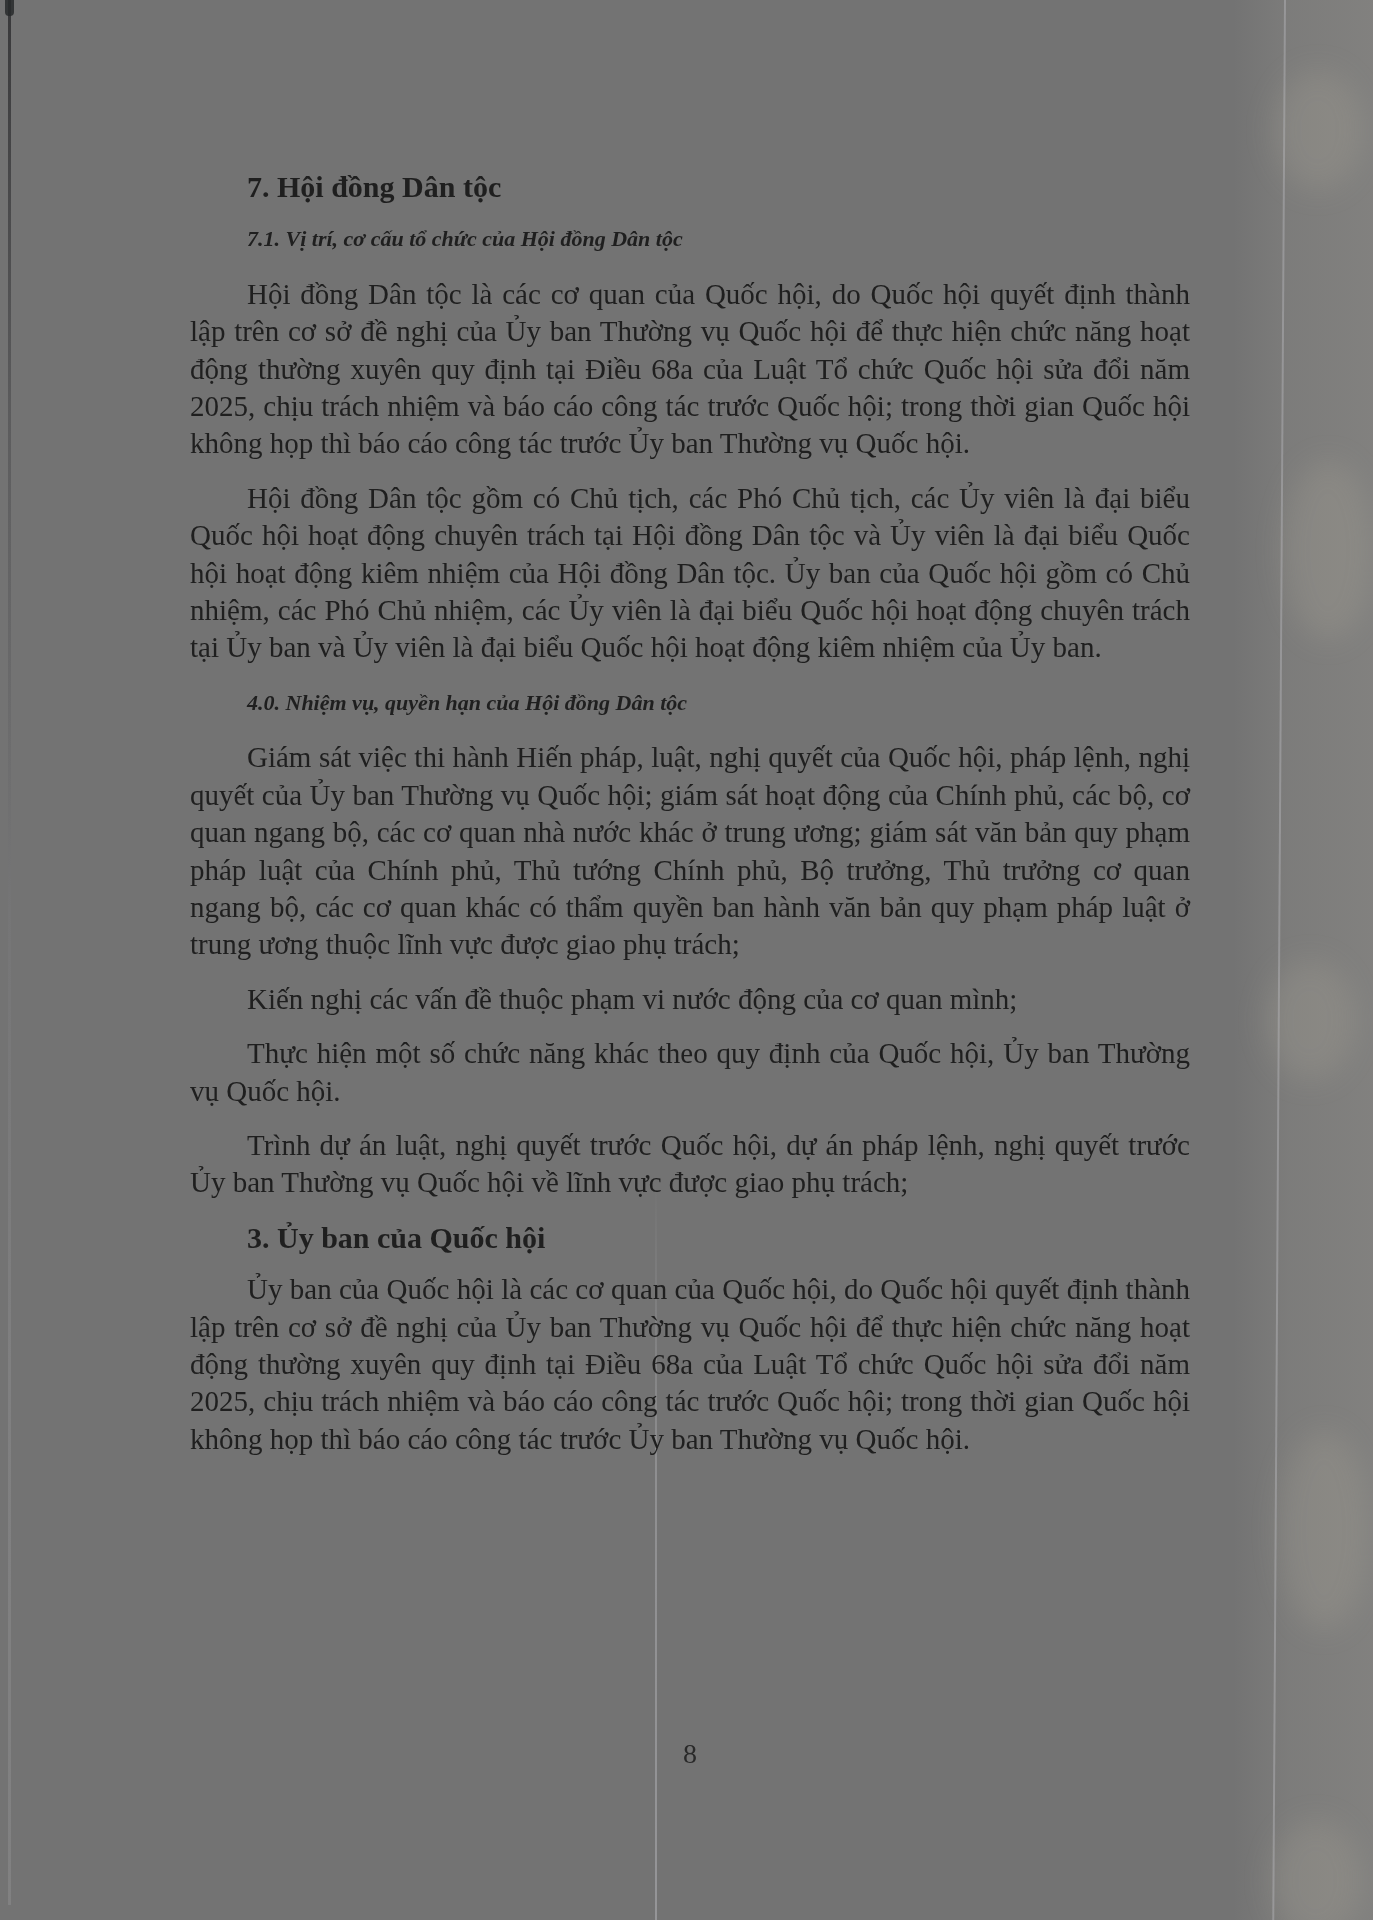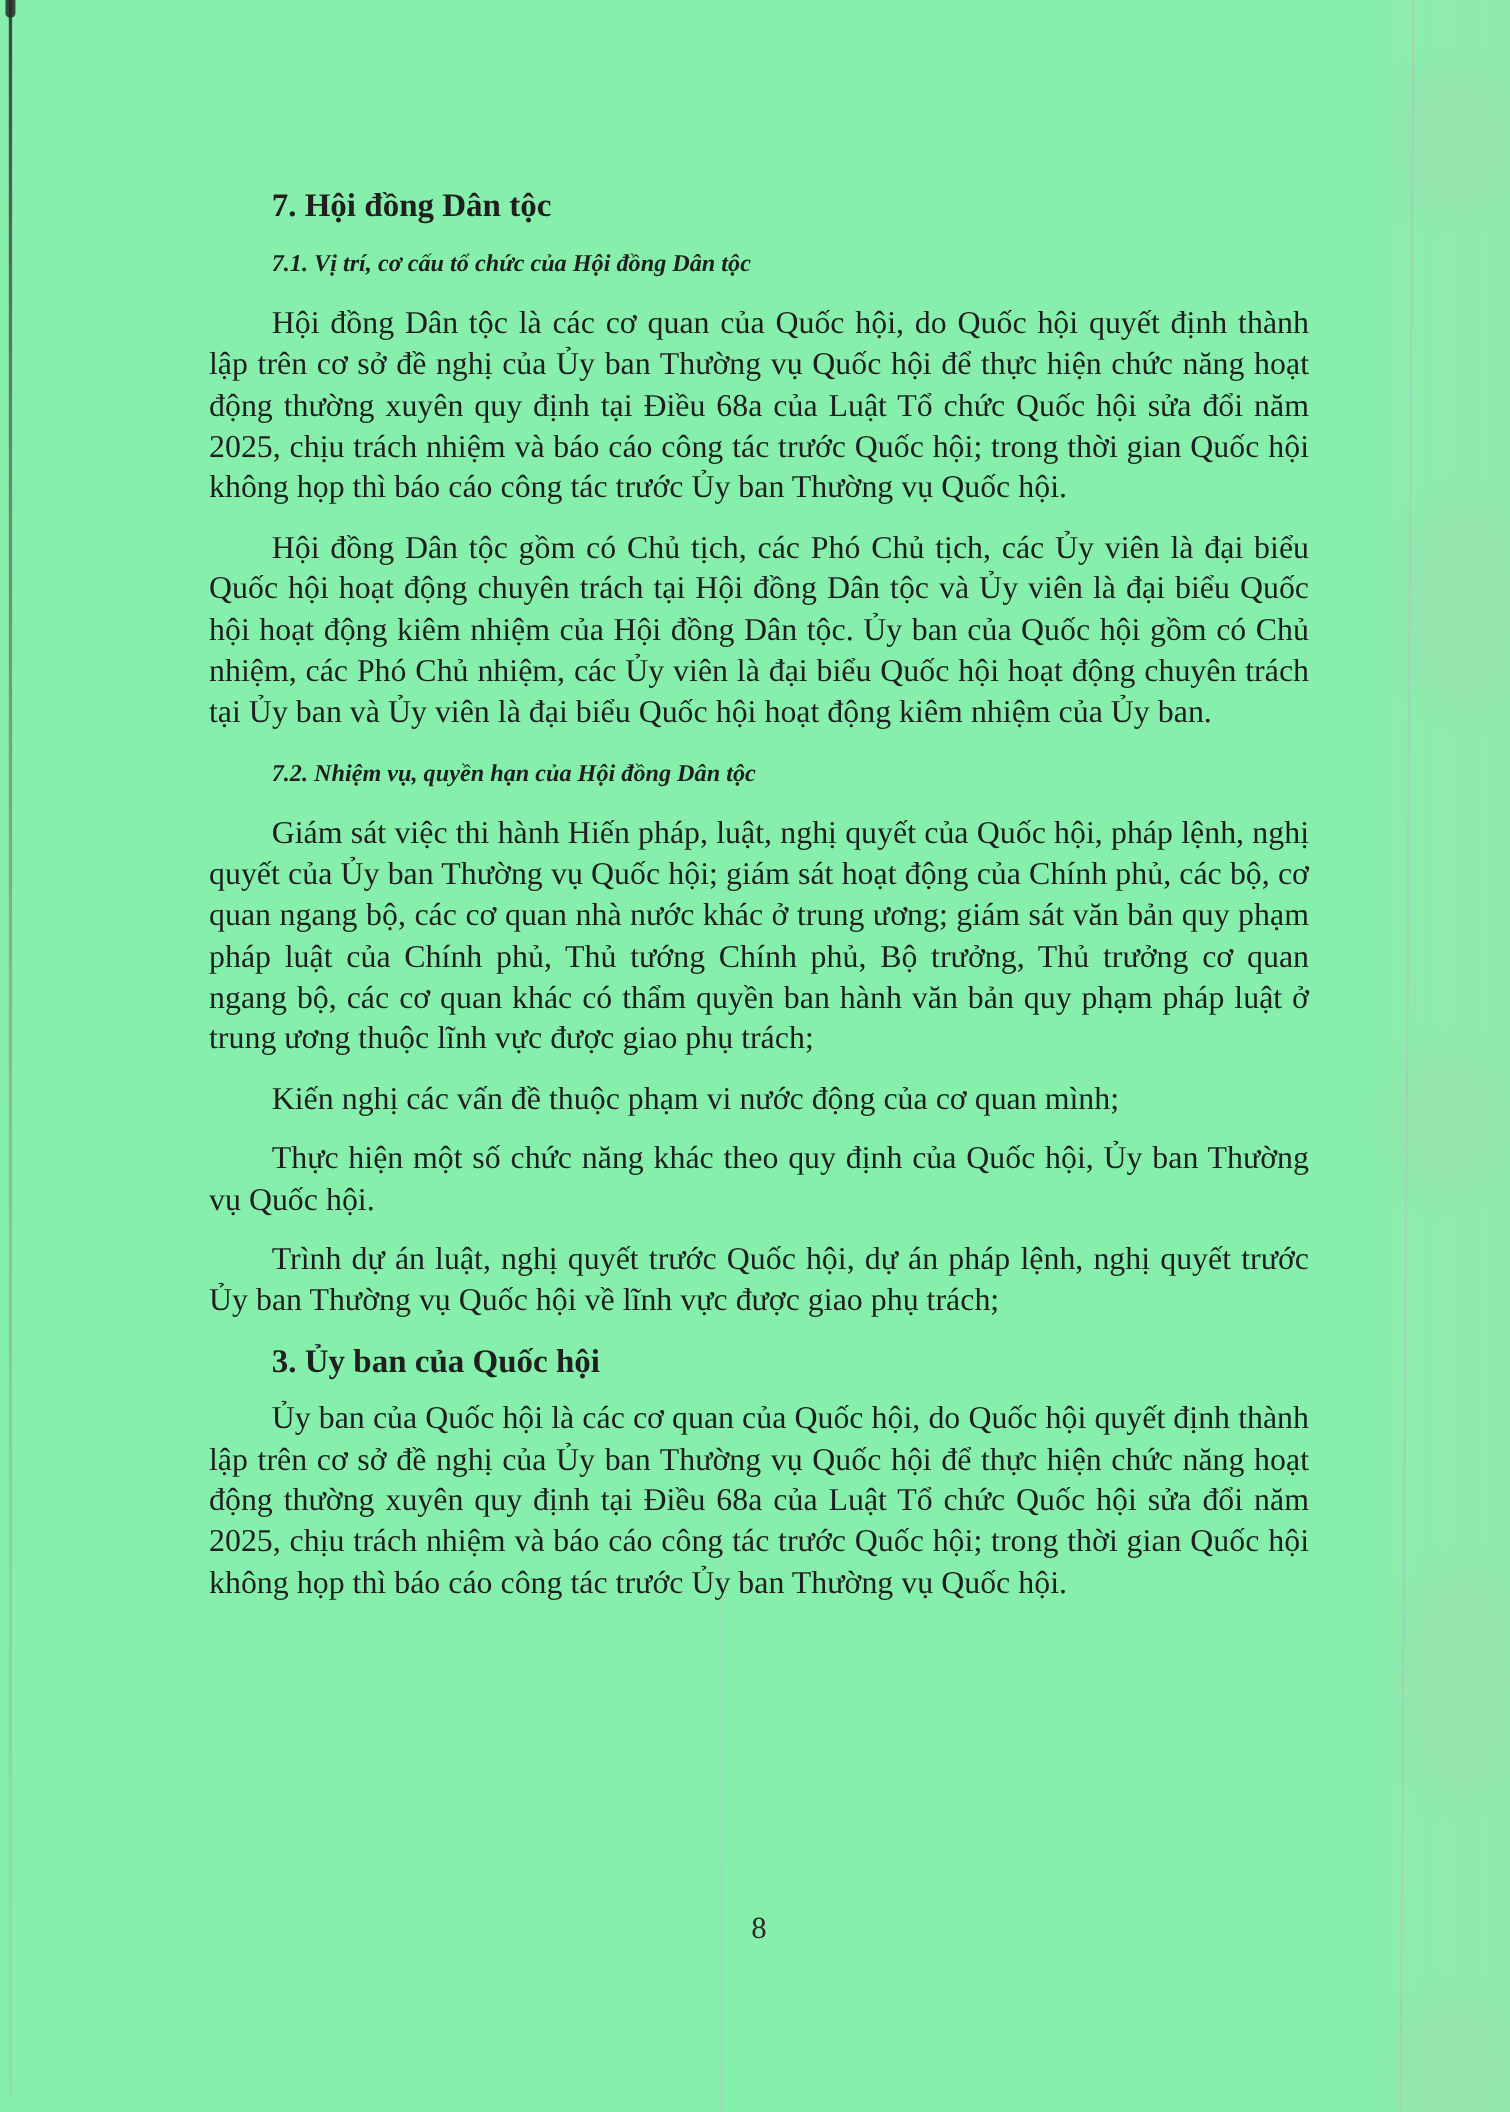--- a/index.html
+++ b/index.html
@@ -4,21 +4,21 @@
 <style>
   html, body {
     margin: 0;
     padding: 0;
     background: #ffffff;
   }
   .page {
     position: relative;
     width: 1373px;
     height: 1920px;
-    background: #86efac;
+    background: #737373;
     overflow: hidden;
     font-family: "Liberation Serif", "DejaVu Serif", serif;
     color: #1f1f1f;
   }
   
   .left-edge-line {
     position: absolute;
     left: 8px; top: 0;
     width: 3px; height: 1905px;
     background: linear-gradient(to bottom,
@@ -129,21 +129,21 @@
   <div class="tint-blotch blotch-4"></div>
   <div class="tint-blotch blotch-5"></div>
   <div class="right-crease-line"></div>
   <div class="center-crease-line"></div>
 
   <div class="content">
     <div class="h-main">7. Hội đồng Dân tộc</div>
     <div class="h-sub">7.1. Vị trí, cơ cấu tổ chức của Hội đồng Dân tộc</div>
     <p>Hội đồng Dân tộc là các cơ quan của Quốc hội, do Quốc hội quyết định thành lập trên cơ sở đề nghị của Ủy ban Thường vụ Quốc hội để thực hiện chức năng hoạt động thường xuyên quy định tại Điều 68a của Luật Tổ chức Quốc hội sửa đổi năm 2025, chịu trách nhiệm và báo cáo công tác trước Quốc hội; trong thời gian Quốc hội không họp thì báo cáo công tác trước Ủy ban Thường vụ Quốc hội.</p>
     <p>Hội đồng Dân tộc gồm có Chủ tịch, các Phó Chủ tịch, các Ủy viên là đại biểu Quốc hội hoạt động chuyên trách tại Hội đồng Dân tộc và Ủy viên là đại biểu Quốc hội hoạt động kiêm nhiệm của Hội đồng Dân tộc. Ủy ban của Quốc hội gồm có Chủ nhiệm, các Phó Chủ nhiệm, các Ủy viên là đại biểu Quốc hội hoạt động chuyên trách tại Ủy ban và Ủy viên là đại biểu Quốc hội hoạt động kiêm nhiệm của Ủy ban.</p>
-    <div class="h-sub">7.2. Nhiệm vụ, quyền hạn của Hội đồng Dân tộc</div>
+    <div class="h-sub">4.0. Nhiệm vụ, quyền hạn của Hội đồng Dân tộc</div>
     <p>Giám sát việc thi hành Hiến pháp, luật, nghị quyết của Quốc hội, pháp lệnh, nghị quyết của Ủy ban Thường vụ Quốc hội; giám sát hoạt động của Chính phủ, các bộ, cơ quan ngang bộ, các cơ quan nhà nước khác ở trung ương; giám sát văn bản quy phạm pháp luật của Chính phủ, Thủ tướng Chính phủ, Bộ trưởng, Thủ trưởng cơ quan ngang bộ, các cơ quan khác có thẩm quyền ban hành văn bản quy phạm pháp luật ở trung ương thuộc lĩnh vực được giao phụ trách;</p>
     <p>Kiến nghị các vấn đề thuộc phạm vi nước động của cơ quan mình;</p>
     <p>Thực hiện một số chức năng khác theo quy định của Quốc hội, Ủy ban Thường vụ Quốc hội.</p>
     <p>Trình dự án luật, nghị quyết trước Quốc hội, dự án pháp lệnh, nghị quyết trước Ủy ban Thường vụ Quốc hội về lĩnh vực được giao phụ trách;</p>
     <div class="h-main second">3. Ủy ban của Quốc hội</div>
     <p>Ủy ban của Quốc hội là các cơ quan của Quốc hội, do Quốc hội quyết định thành lập trên cơ sở đề nghị của Ủy ban Thường vụ Quốc hội để thực hiện chức năng hoạt động thường xuyên quy định tại Điều 68a của Luật Tổ chức Quốc hội sửa đổi năm 2025, chịu trách nhiệm và báo cáo công tác trước Quốc hội; trong thời gian Quốc hội không họp thì báo cáo công tác trước Ủy ban Thường vụ Quốc hội.</p>
   </div>
 
   <div class="page-number">8</div>
 

